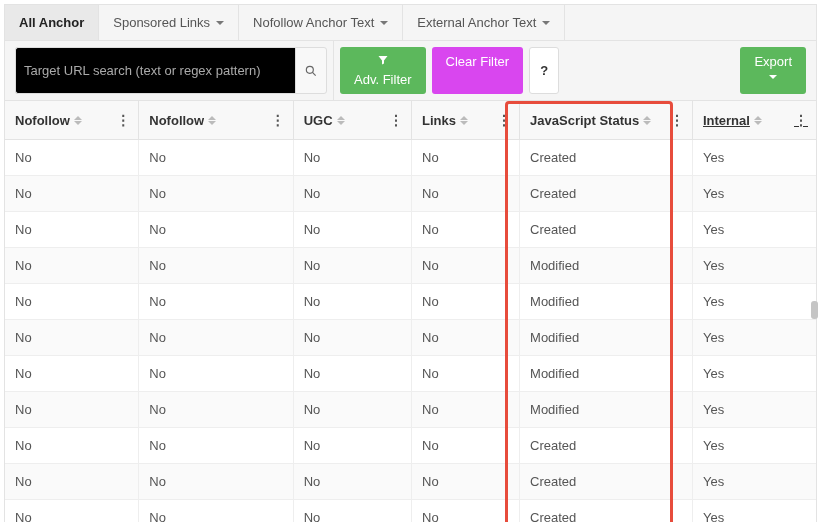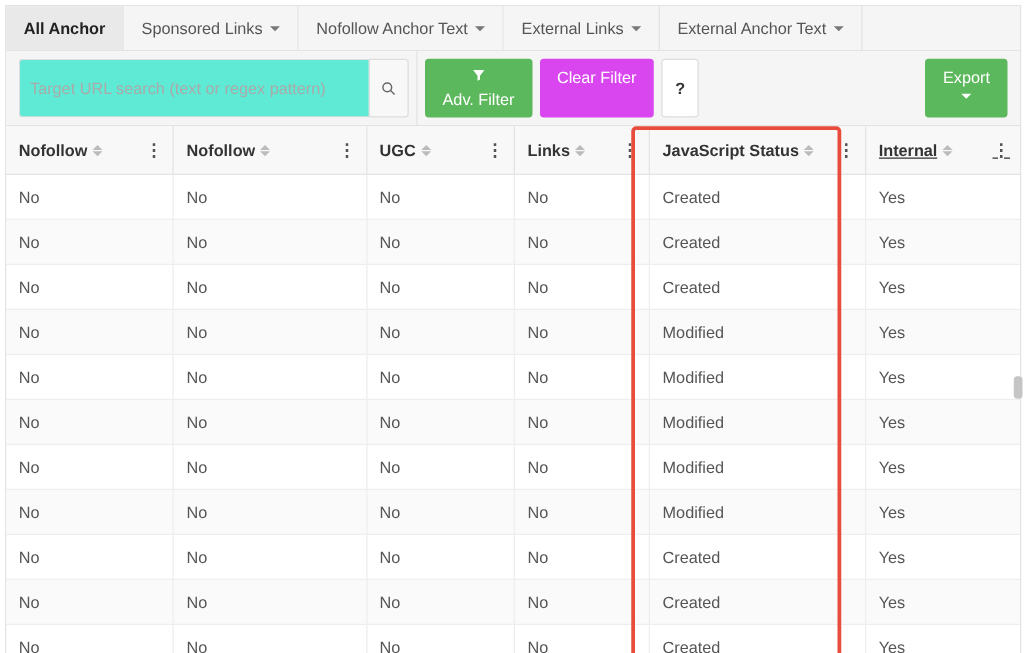--- a/index.html
+++ b/index.html
@@ -58,21 +58,21 @@
     flex: 0 0 auto;
   }
   .search-input {
     width: 280px;
     padding: 7px 8px;
     border: 1px solid #ddd;
     border-right: none;
     border-radius: 3px 0 0 3px;
     color: #666;
     font-size: 13px;
-    background:#5eead4;
+    background:#000000;
   }
   .search-input::placeholder{color:#aaa;}
   .search-btn {
     border: 1px solid #ddd;
     background: #f8f8f8;
     border-radius: 0 3px 3px 0;
     width: 32px;
     display:flex;align-items:center;justify-content:center;
     cursor:pointer;
   }
@@ -188,24 +188,20 @@
       </div>
       <div class="tab">
         <span>Sponsored Links</span>
         <span class="caret"></span>
       </div>
       <div class="tab">
         <span>Nofollow Anchor Text</span>
         <span class="caret"></span>
       </div>
       <div class="tab">
-        <span>External Links</span>
-        <span class="caret"></span>
-      </div>
-      <div class="tab">
         <span>External Anchor Text</span>
         <span class="caret"></span>
       </div>
     </div>
 
   <div class="toolbar">
     <div class="search-group">
       <input class="search-input" placeholder="Target URL search (text or regex pattern)" style="">
       <div class="search-btn">
         <svg viewBox="0 0 24 24" fill="none" stroke-width="2">

